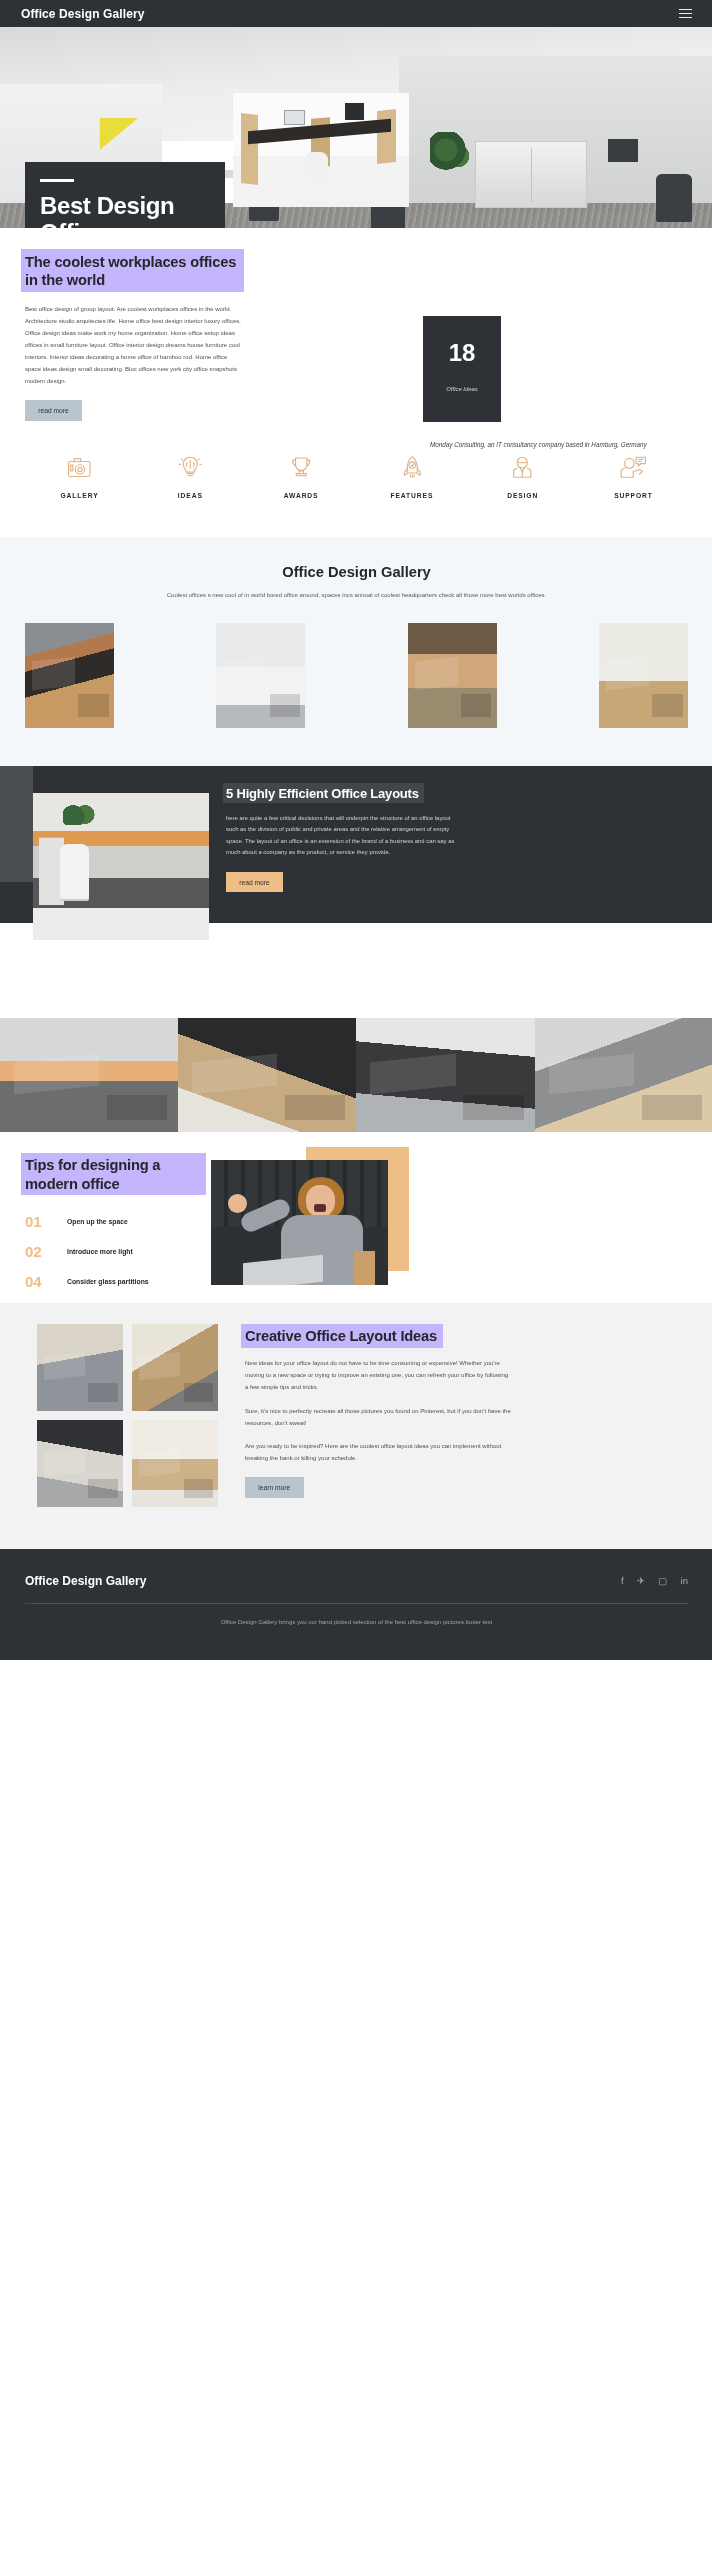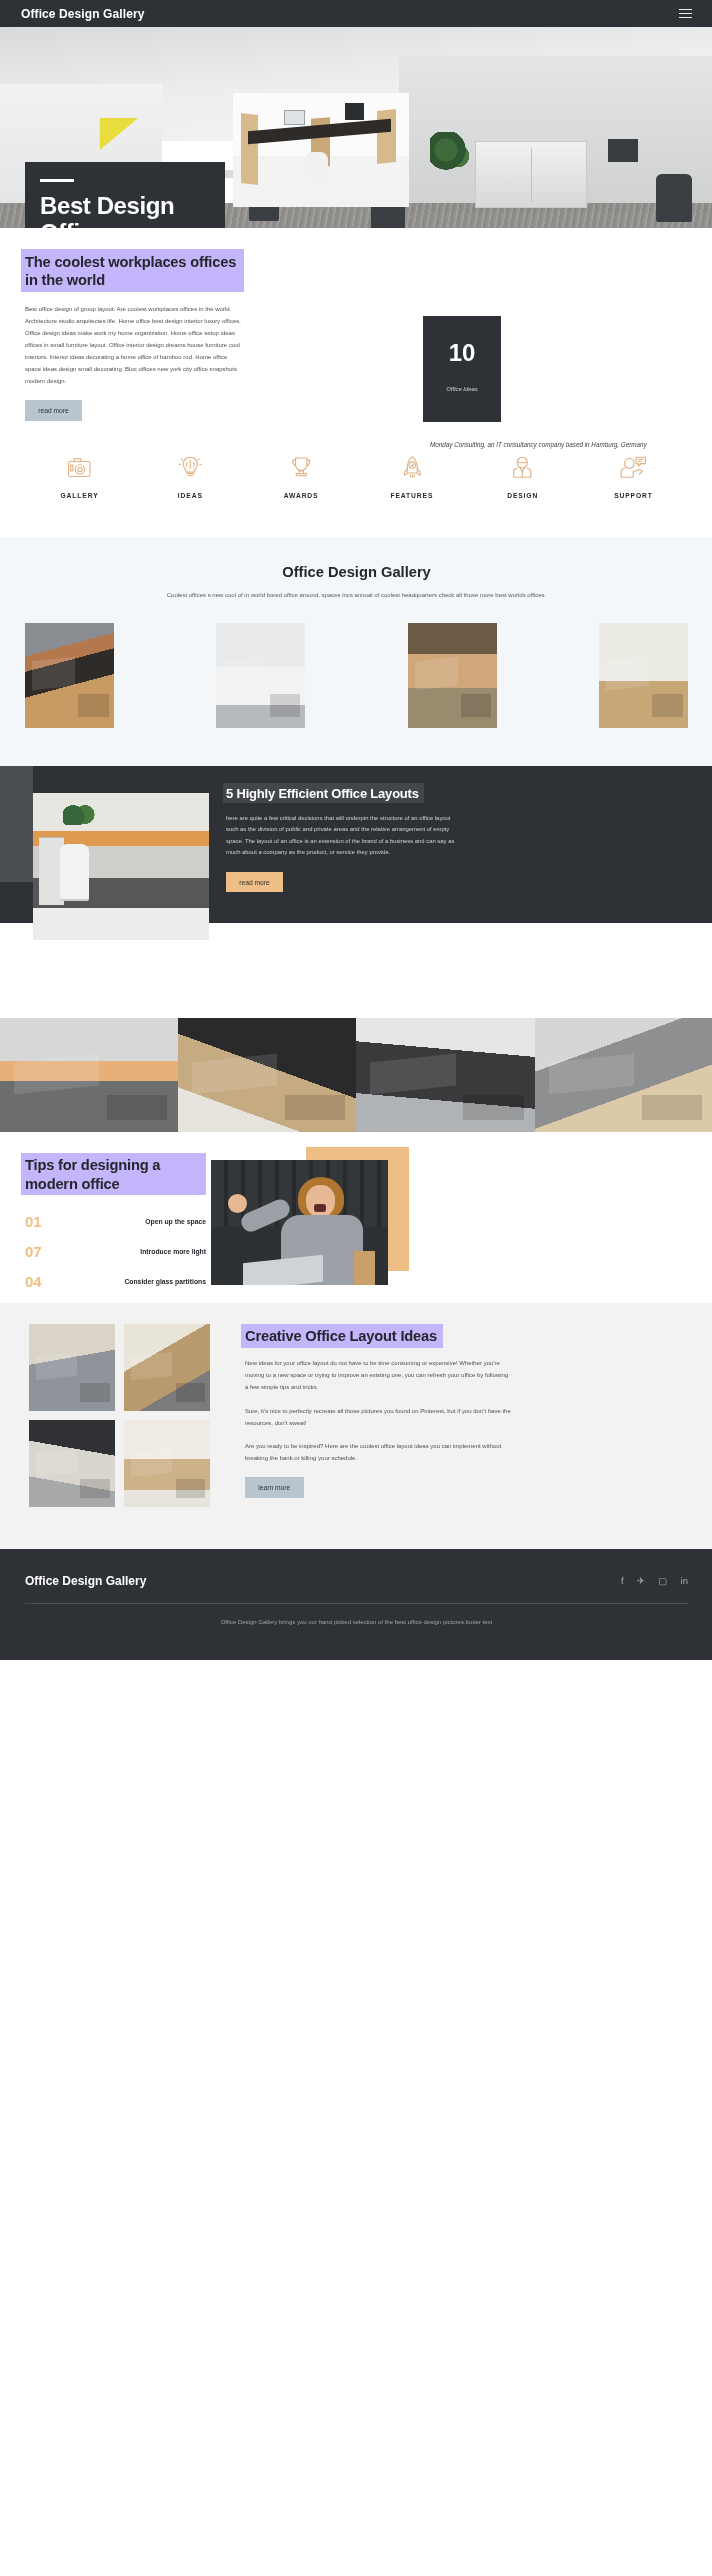--- a/index.html
+++ b/index.html
@@ -246,21 +246,21 @@
 
   
   .strip { display:flex; }
   .strip .scell { width: 178px; height: 114px; overflow:hidden; }
   .strip .scell:nth-child(3) { width: 179px; }
 
   
   .tips { position:relative; background:#fff; padding: 25px 0 32px 17px; height: 171px; }
   .tips .tcol { position:absolute; left:25px; top:21px; width: 181px; }
   .tiplist { margin-top: 19px; }
-  .tiprow { display:flex; align-items:center; gap: 17px; margin-bottom: 15px; justify-content: space-between; }
+  .tiprow { display:flex; align-items:center; gap: 17px; margin-bottom: 15px; }
   .tipnum { font-size: 15px; font-weight: bold; color:#efbe86; width: 25px; line-height:1; }
   .tiptext { font-size: 6.8px; font-weight: bold; color:#24272b; }
   .tips-amber {
     position:absolute; left:306px; top:15px; width: 103px; height: 124px; background:#efbe86;
   }
   .tips-photo {
     position:absolute; left:211px; top:28.5px; width:177px; height:125px; z-index:3;
     background: linear-gradient(180deg,#24282b 0 52%,#2d3134 52% 100%);
     overflow:hidden;
   }
@@ -269,21 +269,21 @@
   .tips-photo .facew{position:absolute;left:95px;top:25px;width:28.5px;height:32px;background:#e6b894;border-radius:46%;}
   .tips-photo .mouth{position:absolute;left:103px;top:44px;width:12.4px;height:7.6px;background:#5d2b2b;border-radius:2.9px;}
   .tips-photo .sweater{position:absolute;left:70px;top:55px;width:82px;height:70px;background:#9ba1a6;border-radius:19px 15px 0 0;}
   .tips-photo .arm{position:absolute;left:28.5px;top:46px;width:51px;height:19px;background:#9ba1a6;transform:rotate(-24deg);border-radius:9.5px;}
   .tips-photo .hand{position:absolute;left:17px;top:34px;width:19px;height:19px;background:#e6b894;border-radius:50%;}
   .tips-photo .lapt{position:absolute;left:32px;top:99px;width:80px;height:27px;background:#cfd3d6;transform:skewY(-6deg);}
   .tips-photo .jar{position:absolute;left:143px;top:91px;width:21px;height:34px;background:#caa06a;}
 
   
   .creative { background:#f2f2f2; padding: 21px 0 32px 0; position:relative; }
-  .cgrid { display:flex; gap: 8px; padding: 0 29px; }
+  .cgrid { display:flex; gap: 0; padding: 0 37px; }
   .cthumbs { width: 181px; }
   .crow { display:flex; gap: 9.5px; margin-bottom: 9.5px; }
   .cthumb { width: 86px; height: 87px; overflow:hidden; }
   .ctext { width: 295px; padding-left: 27px; }
   .ctext .body-copy { margin-top: 9.5px; }
   .ctext .body-copy + .body-copy { margin-top: 11.4px; }
 
   
   .footer { background:#2e3237; padding: 25px 25px 32px 25px; }
   .frow { display:flex; align-items:center; justify-content:space-between; }
@@ -342,21 +342,21 @@
       <div class="two">
         <div class="col-l">
           <div class="hl-head">
             <div class="sec-title">The coolest workplaces offices in the world</div>
           </div>
           <div class="body-copy">Best office design of group layout. Are coolest workplaces offices in the world. Architecture studio arquitectes life. Home office best design interior luxury offices. Office design ideas make work my home organization. Home office setup ideas offices in small furniture layout. Office interior design dreams house furniture cool interiors. Interior ideas decorating a home office of bamboo rod. Home office space ideas design small decorating. Bloc offices new york city office snapshots modern design.</div>
           <button class="btn grey2">read more</button>
         </div>
         <div class="col-r">
           <div class="stat">
-            <div class="num">10</div>
+            <div class="num">18</div>
             <div class="lab">Office Ideas</div>
           </div>
           <div class="caption">Monday Consulting, an IT consultancy company based in Hamburg, Germany</div>
         </div>
       </div>
     </div>
   </div>
 
   <div class="features">
     <div class="feat">
@@ -497,21 +497,21 @@
     <div class="tcol">
       <div class="hl-head">
         <div class="sec-title">Tips for designing a modern office</div>
       </div>
       <div class="tiplist">
         <div class="tiprow">
           <div class="tipnum">01</div>
           <div class="tiptext">Open up the space</div>
         </div>
         <div class="tiprow">
-          <div class="tipnum">07</div>
+          <div class="tipnum">02</div>
           <div class="tiptext">Introduce more light</div>
         </div>
         <div class="tiprow">
           <div class="tipnum">04</div>
           <div class="tiptext">Consider glass partitions</div>
         </div>
       </div>
     </div>
   </div>
 

